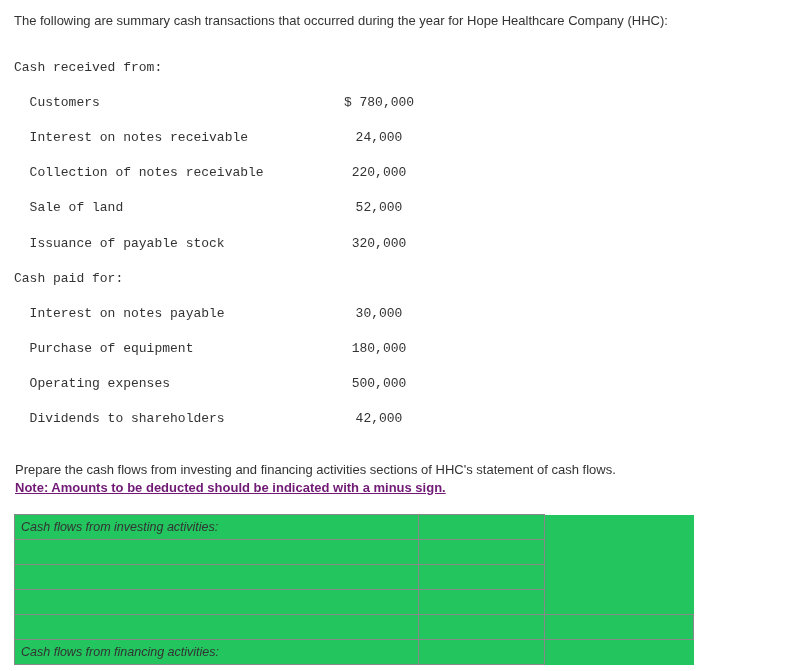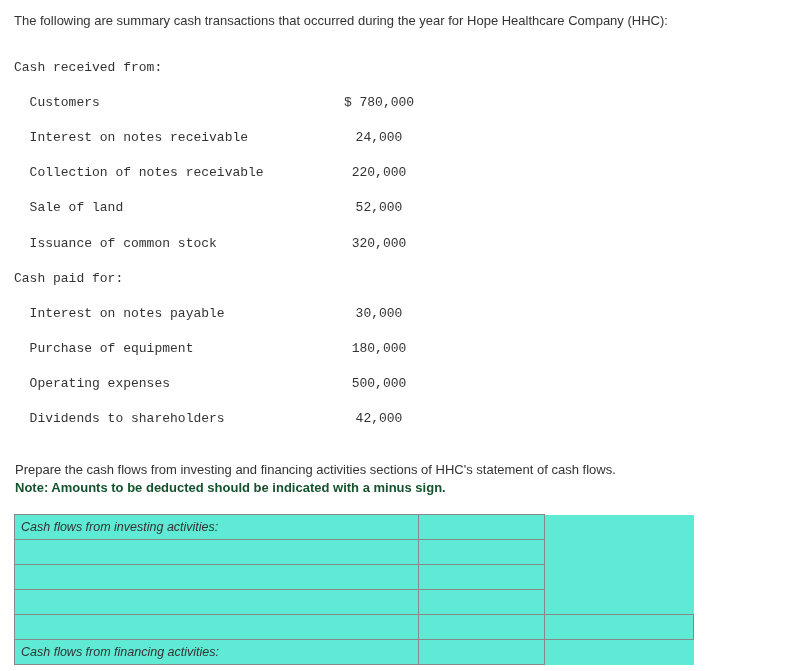--- a/index.html
+++ b/index.html
@@ -17,32 +17,32 @@
     font-family: "Courier New", Courier, monospace;
     font-size: 13px;
     white-space: pre;
     line-height: 1.35;
     margin-bottom: 16px;
   }
   .mono-row { }
   .mono-label { display: inline-block; width: 320px; }
   .mono-val { display: inline-block; width: 90px; text-align: center; }
   .instr { margin: 14px 0 18px 1px; line-height: 1.35; }
-  .note { color: #14532d; font-weight: bold; }
+  .note { color: #701a75; font-weight: bold; text-decoration: underline; }
   table.answer {
     border-collapse: collapse;
     width: 680px;
     font-size: 12.5px;
   }
   table.answer td {
     border: 1px solid #888;
     padding: 3px 6px;
     height: 18px;
     vertical-align: middle;
-    background: #5eead4;
+    background: #22c55e;
   }
   table.answer td.c1 { width: 320px; }
   table.answer td.c2 { width: 90px; }
   table.answer td.c3 { width: 110px; }
   .italic { font-style: italic; }
   .indent { padding-left: 24px !important; }
   input.cell-input {
     border: none;
     width: 100%;
     font-size: 12.5px;
@@ -57,21 +57,21 @@
 <body>
 
 <div class="intro">The following are summary cash transactions that occurred during the year for Hope Healthcare Company (HHC):</div>
 
 <div class="mono-block">
 <div class="mono-row"><span class="mono-label">Cash received from:</span></div>
 <div class="mono-row"><span class="mono-label">  Customers</span><span class="mono-val">$ 780,000</span></div>
 <div class="mono-row"><span class="mono-label">  Interest on notes receivable</span><span class="mono-val">24,000</span></div>
 <div class="mono-row"><span class="mono-label">  Collection of notes receivable</span><span class="mono-val">220,000</span></div>
 <div class="mono-row"><span class="mono-label">  Sale of land</span><span class="mono-val">52,000</span></div>
-<div class="mono-row"><span class="mono-label">  Issuance of common stock</span><span class="mono-val">320,000</span></div>
+<div class="mono-row"><span class="mono-label">  Issuance of payable stock</span><span class="mono-val">320,000</span></div>
 <div class="mono-row"><span class="mono-label">Cash paid for:</span></div>
 <div class="mono-row"><span class="mono-label">  Interest on notes payable</span><span class="mono-val">30,000</span></div>
 <div class="mono-row"><span class="mono-label">  Purchase of equipment</span><span class="mono-val">180,000</span></div>
 <div class="mono-row"><span class="mono-label">  Operating expenses</span><span class="mono-val">500,000</span></div>
 <div class="mono-row"><span class="mono-label">  Dividends to shareholders</span><span class="mono-val">42,000</span></div>
 </div>
 
 <div class="instr">
   <span>Prepare the cash flows from investing and financing activities sections of HHC's statement of cash flows.</span><br>
   <span class="note">Note: Amounts to be deducted should be indicated with a minus sign.</span>

